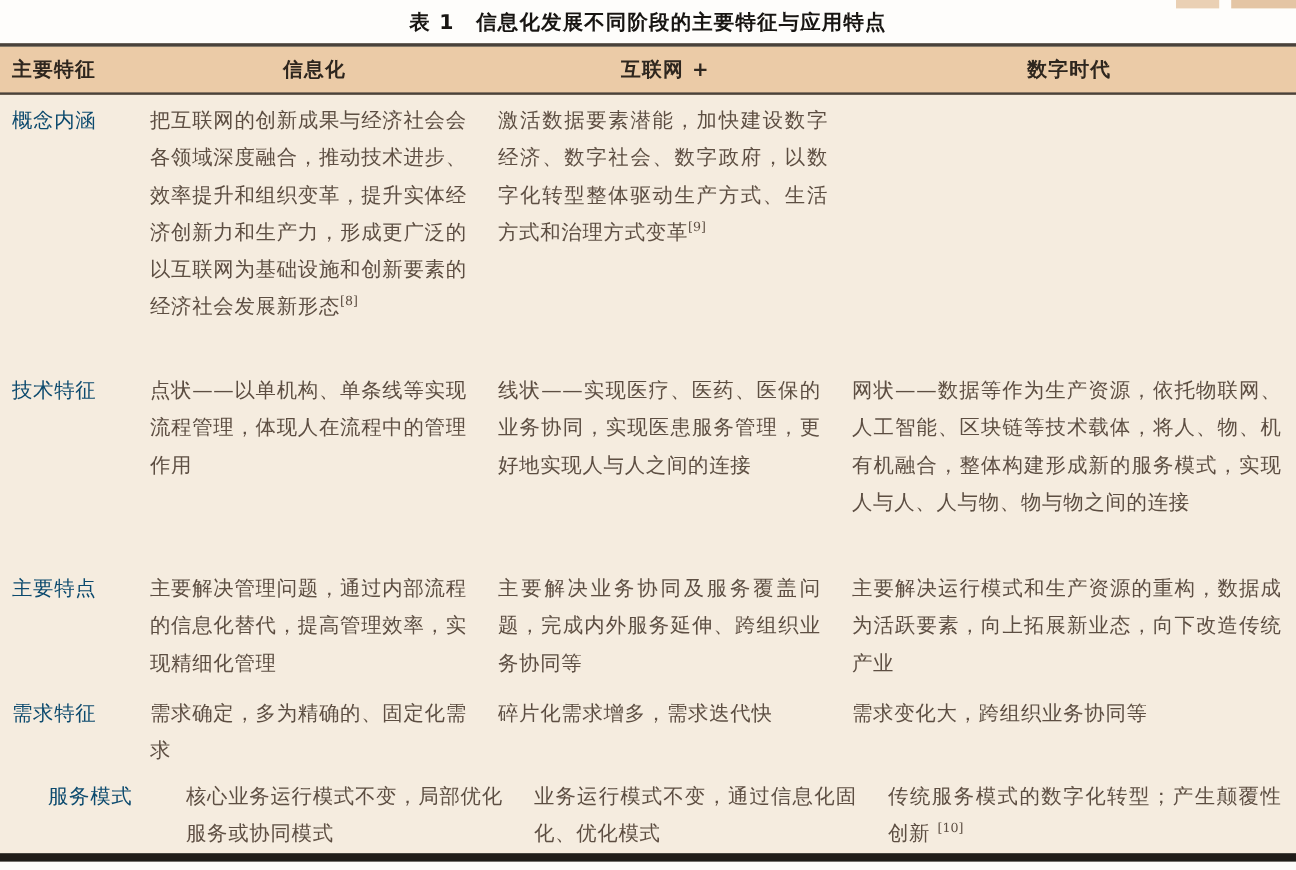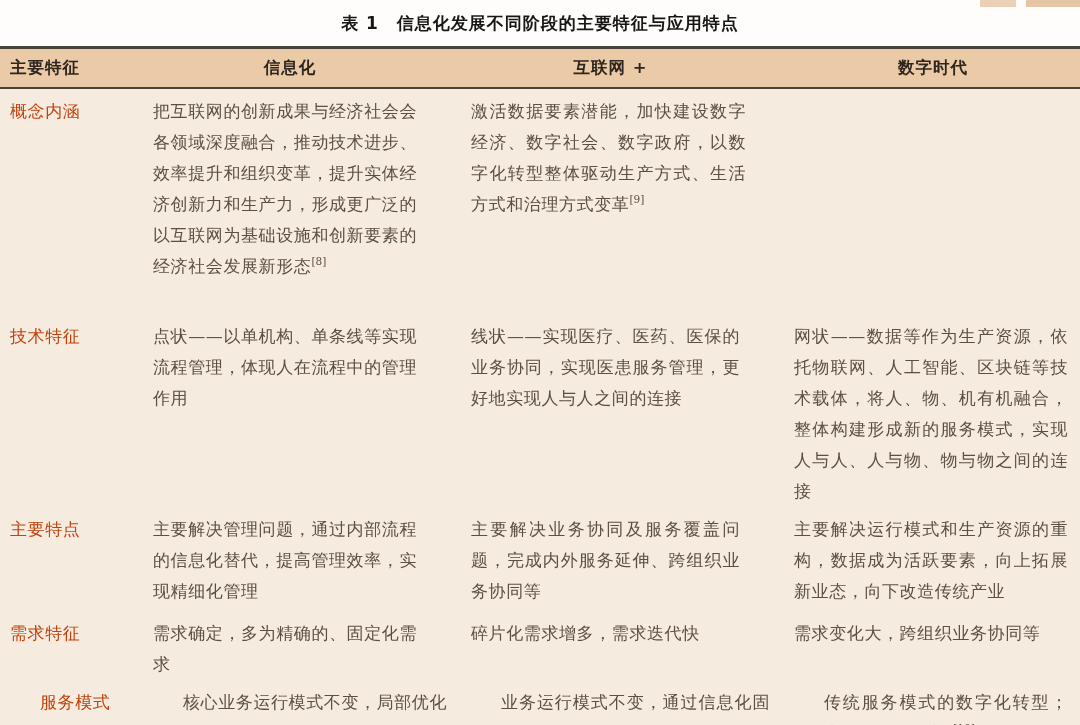--- a/index.html
+++ b/index.html
@@ -9,42 +9,41 @@
     font-family:"DejaVu Serif","Liberation Serif",serif;
   }
   .page { position:relative; width:1080px; height:725px; background:#fdfcfa; }
 
   
   .corner-strip { position:absolute; top:0; height:7px; }
   .strip-1 { right:64px; width:36px; background:#ead0b4; }
   .strip-2 { right:0; width:54px; background:#e4c5a4; }
 
   .title-bar {
-    height:46px;
+    height:36px;
     display:flex; align-items:center; justify-content:center;
     background:#fefdfb;
   }
   .title {
     font-family:"DejaVu Sans","Liberation Sans",sans-serif;
     font-weight:bold;
     font-size:17px;
     color:#181512;
     letter-spacing:1px;
   }
 
   .table {
     background:#f5ecdf;
     border-top:3px solid #49423b;
     border-bottom:7px solid #201d19;
     min-height:670px;
   }
   .grid-row {
     display:grid;
     grid-template-columns:117px 290px 295px 1fr;
-    gap:28px;
   }
   .thead {
     background:#ebcba7;
     border-bottom:2px solid #49423b;
     height:40px;
     align-items:center;
     font-family:"DejaVu Sans","Liberation Sans",sans-serif;
     font-weight:bold;
     font-size:16.5px;
     color:#2e261e;
@@ -62,21 +61,21 @@
 
   .td {
     padding:7px 18px 0 8px;
     font-size:17px;
     line-height:31px;
     color:#5d4e42;
     text-align:justify;
     letter-spacing:0.6px;
   }
   .td.label {
-    color:#c2410c;
+    color:#0c4a6e;
     padding-left:10px;
     text-align:left;
     white-space:nowrap;
   }
   .td.last { padding-right:12px; }
   sup {
     font-size:10.5px;
     letter-spacing:0;
     color:#5d4e42;
     vertical-align:super;

